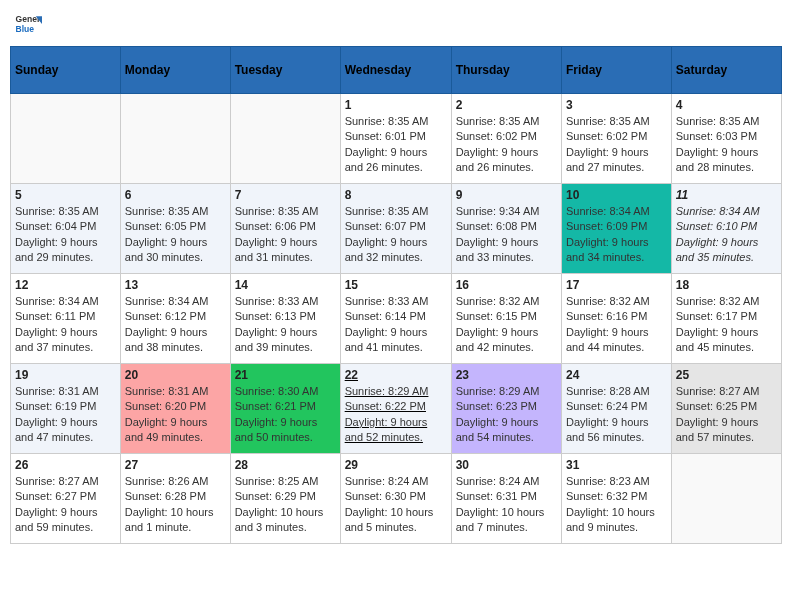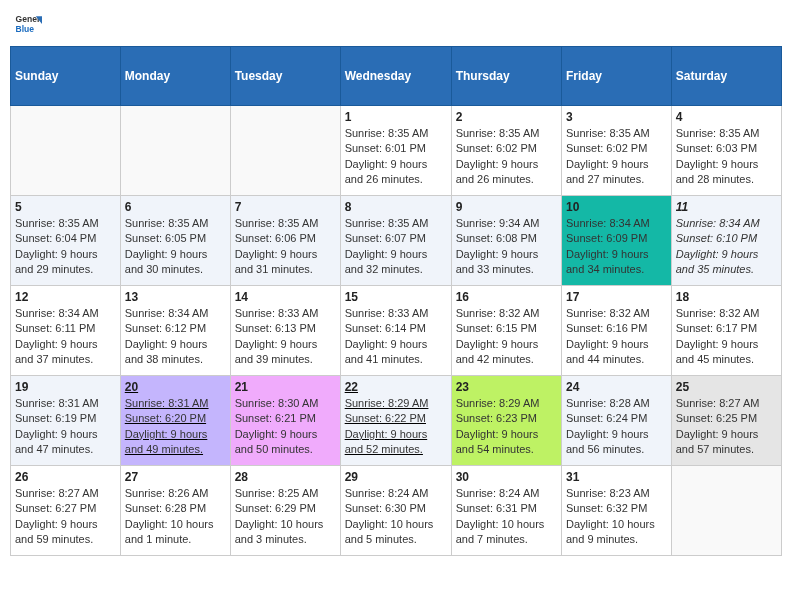--- a/index.html
+++ b/index.html
@@ -38,22 +38,22 @@
       font-size: 14px;
       color: #444;
     }
     .calendar {
       width: 100%;
       border-collapse: collapse;
       font-size: 11px;
     }
     .calendar th {
       background: #2a6db5;
-      color: #ffffff;
-      padding: 22px 4px;
+      color: #000000;
+      padding: 16px 4px;
       text-align: left;
       font-size: 12px;
       font-weight: bold;
       border: 1px solid #1a5a9a;
     }
     .calendar td {
       border: 1px solid #ccc;
       vertical-align: top;
       padding: 4px;
       width: 113px;
@@ -230,39 +230,39 @@
 Daylight: 9 hours and 45 minutes.</div>
         </td>
       </tr>
       <tr>
         <td style="background: rgb(240, 244, 250);">
           <div class="day-num">19</div>
           <div class="day-info">Sunrise: 8:31 AM
 Sunset: 6:19 PM
 Daylight: 9 hours and 47 minutes.</div>
         </td>
-        <td style="background: #c4b5fd; text-decoration: underline;">
+        <td style="background: #fca5a5;">
           <div class="day-num">20</div>
           <div class="day-info">Sunrise: 8:31 AM
 Sunset: 6:20 PM
 Daylight: 9 hours and 49 minutes.</div>
         </td>
-        <td style="background: #f0abfc;">
+        <td style="background: #22c55e;">
           <div class="day-num">21</div>
           <div class="day-info">Sunrise: 8:30 AM
 Sunset: 6:21 PM
 Daylight: 9 hours and 50 minutes.</div>
         </td>
         <td style="background: rgb(240, 244, 250); text-decoration: underline;">
           <div class="day-num">22</div>
           <div class="day-info">Sunrise: 8:29 AM
 Sunset: 6:22 PM
 Daylight: 9 hours and 52 minutes.</div>
         </td>
-        <td style="background: #bef264;">
+        <td style="background: #c4b5fd;">
           <div class="day-num">23</div>
           <div class="day-info">Sunrise: 8:29 AM
 Sunset: 6:23 PM
 Daylight: 9 hours and 54 minutes.</div>
         </td>
         <td style="background: rgb(240, 244, 250);">
           <div class="day-num">24</div>
           <div class="day-info">Sunrise: 8:28 AM
 Sunset: 6:24 PM
 Daylight: 9 hours and 56 minutes.</div>

